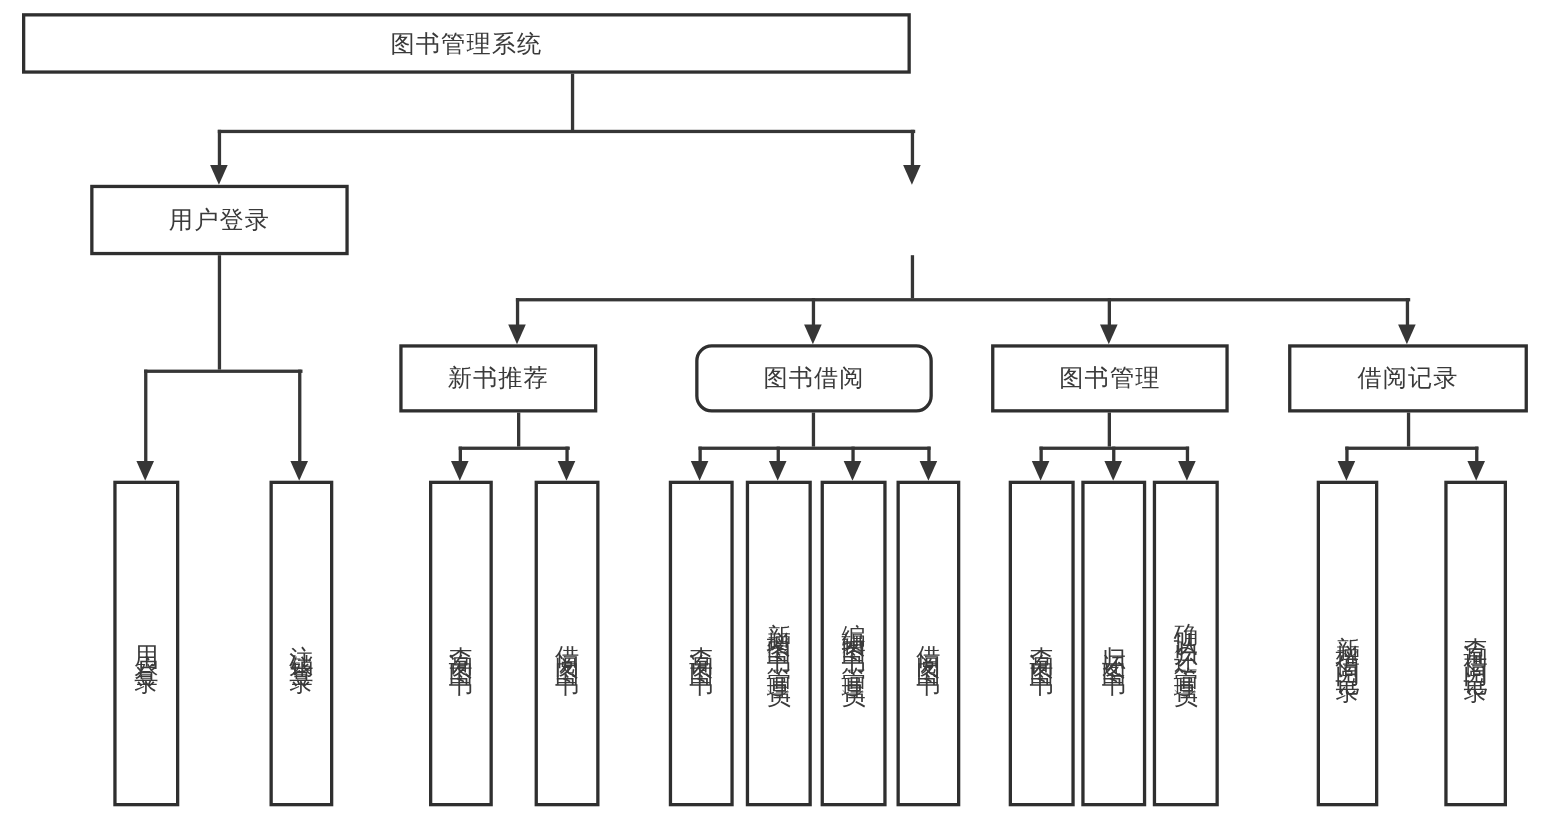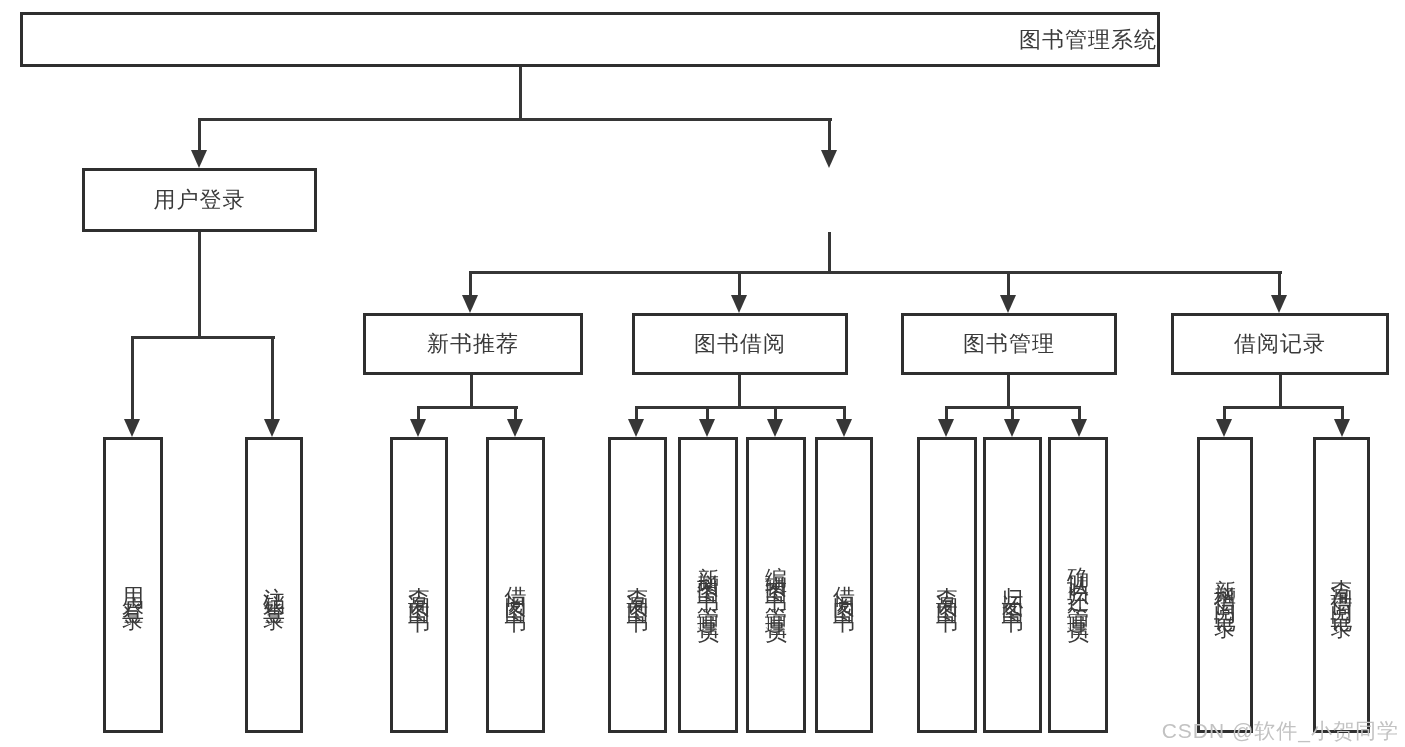--- a/index.html
+++ b/index.html
@@ -67,21 +67,21 @@
     font-size: 21px;
     letter-spacing: 1px;
     color: #c2c2c2;
   }
 </style>
 </head>
 <body>
 
 <div class="canvas">
 
-  <div class="node" style="left:20px; top:12px; width:1140px; height:55px;justify-content:flex-end;">
+  <div class="node" style="left:20px; top:12px; width:808px; height:55px;">
     <span>图书管理系统</span>
   </div>
 
   <div class="line" style="left:519px; top:67px;  width:3px;   height:53px;"></div>
   <div class="line" style="left:198px; top:118px; width:634px; height:3px;"></div>
   <div class="line" style="left:198px; top:118px; width:3px;   height:34px;"></div>
   <div class="arrow" style="left:191px; top:150px;"></div>
   <div class="line" style="left:828px; top:118px; width:3px;   height:34px;"></div>
   <div class="arrow" style="left:821px; top:150px;"></div>
 
@@ -100,24 +100,24 @@
   <div class="line" style="left:469px;  top:271px; width:813px; height:3px;"></div>
   <div class="line" style="left:469px;  top:271px; width:3px;   height:26px;"></div>
   <div class="arrow" style="left:462px;  top:295px;"></div>
   <div class="line" style="left:738px;  top:271px; width:3px;   height:26px;"></div>
   <div class="arrow" style="left:731px;  top:295px;"></div>
   <div class="line" style="left:1007px; top:271px; width:3px;   height:26px;"></div>
   <div class="arrow" style="left:1000px; top:295px;"></div>
   <div class="line" style="left:1278px; top:271px; width:3px;   height:26px;"></div>
   <div class="arrow" style="left:1271px; top:295px;"></div>
 
-  <div class="node" style="left:363px; top:313px; width:220px; height:62px;">
+  <div class="node" style="left:363px; top:313px; width:180px; height:62px;">
     <span>新书推荐</span>
   </div>
-  <div class="node" style="left:632px; top:313px; width:216px; height:62px;">
+  <div class="node" style="left:632px; top:313px; width:216px; height:62px;border-radius:15px;">
     <span>图书借阅</span>
   </div>
   <div class="node" style="left:901px; top:313px; width:216px; height:62px;">
     <span>图书管理</span>
   </div>
   <div class="node" style="left:1171px; top:313px; width:218px; height:62px;">
     <span>借阅记录</span>
   </div>
 
   <div class="line" style="left:470px; top:375px; width:3px;   height:31px;"></div>
@@ -191,15 +191,14 @@
     <span class="vtext">确认归还（管理员）</span>
   </div>
 
   <div class="vbox" style="left:1197px; width:56px;">
     <span class="vtext">新增借阅记录</span>
   </div>
   <div class="vbox" style="left:1313px; width:57px;">
     <span class="vtext">查询借阅记录</span>
   </div>
 
-  <div class="watermark">CSDN @软件_小贺同学</div>
 
 </div>
 
 </body></html>

